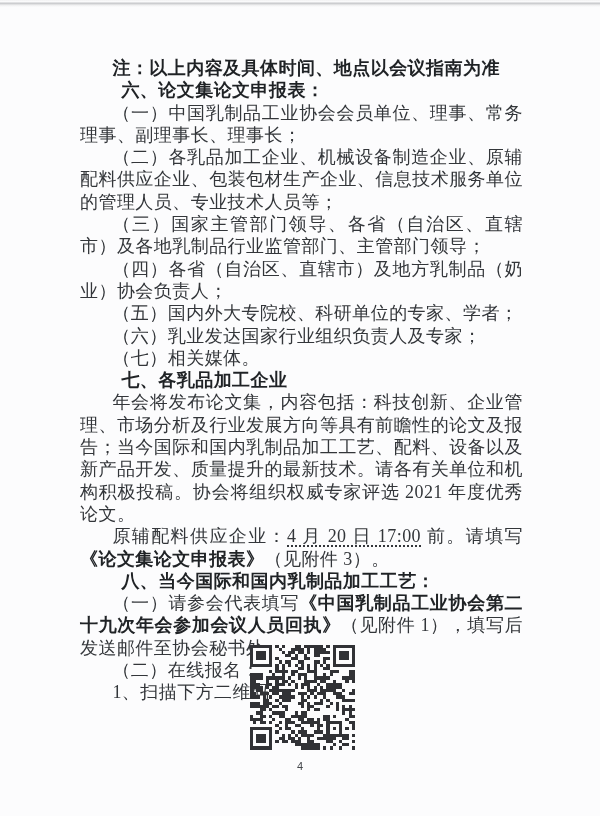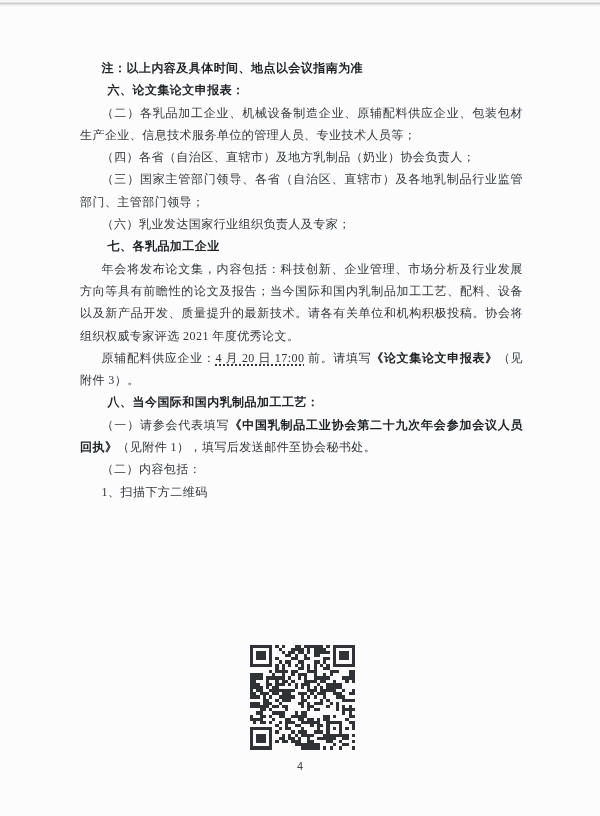--- a/index.html
+++ b/index.html
@@ -15,21 +15,21 @@
     overflow:hidden;
   }
   .scan-edge{
     position:absolute;top:0;left:0;right:0;height:7px;
     background:linear-gradient(to bottom,
       #f2f2f3 0px,#fdfdfe 2px,#c4c5c8 3px,#d4d5d7 4px,#eeeeef 5px,#fcfcfd 7px);
   }
   .doc{
     position:absolute;
     left:80px;top:57px;width:443px;
-    font-size:12px;line-height:22.3px;letter-spacing:0.45px;
+    font-size:18px;line-height:22.3px;letter-spacing:0.45px;
     color:#33363a;
     text-align:justify;
   }
   .doc p{margin:0;text-indent:1.8em;}
   .doc p.h{font-weight:bold;color:#1f2225;text-indent:2.3em;}
   .doc p.h0{font-weight:bold;color:#1f2225;text-indent:1.8em;}
   .doc span.b{font-weight:bold;color:#202326;}
   .doc span.u{
     text-decoration-line:underline;
     text-decoration-style:dotted;
@@ -51,30 +51,33 @@
   }
 </style>
 </head>
 <body>
 
 <div class="page">
   <div class="scan-edge"></div>
   <div class="doc">
       <p class="h0"><span>注：以上内容及具体时间、地点以会议指南为准</span></p>
       <p class="h"><span>六、论文集论文申报表：</span></p>
+      <p><span>（一）中国乳制品工业协会会员单位、理事、常务理事、副理事长、理事长；</span></p>
       <p><span>（二）各乳品加工企业、机械设备制造企业、原辅配料供应企业、包装包材生产企业、信息技术服务单位的管理人员、专业技术人员等；</span></p>
+      <p><span>（三）国家主管部门领导、各省（自治区、直辖市）及各地乳制品行业监管部门、主管部门领导；</span></p>
       <p><span>（四）各省（自治区、直辖市）及地方乳制品（奶业）协会负责人；</span></p>
-      <p><span>（三）国家主管部门领导、各省（自治区、直辖市）及各地乳制品行业监管部门、主管部门领导；</span></p>
+      <p><span>（五）国内外大专院校、科研单位的专家、学者；</span></p>
       <p><span>（六）乳业发达国家行业组织负责人及专家；</span></p>
+      <p><span>（七）相关媒体。</span></p>
       <p class="h"><span>七、各乳品加工企业</span></p>
       <p><span>年会将发布论文集，内容包括：科技创新、企业管理、市场分析及行业发展方向等具有前瞻性的论文及报告；当今国际和国内乳制品加工工艺、配料、设备以及新产品开发、质量提升的最新技术。请各有关单位和机构积极投稿。协会将组织权威专家评选 2021 年度优秀论文。</span></p>
       <p><span>原辅配料供应企业：</span><span class="u">4 月 20 日 17:00</span><span> 前。请填写</span><span class="b">《论文集论文申报表》</span><span>（见附件 3）。</span></p>
       <p class="h"><span>八、当今国际和国内乳制品加工工艺：</span></p>
       <p><span>（一）请参会代表填写</span><span class="b">《中国乳制品工业协会第二十九次年会参加会议人员回执》</span><span>（见附件 1），填写后发送邮件至协会秘书处。</span></p>
-      <p><span>（二）内容包括：</span></p>
+      <p><span>（二）在线报名：</span></p>
       <p><span>1、扫描下方二维码</span></p>
     </div>
   <div class="qr">
       <svg viewBox="0 0 33 33" shape-rendering="crispEdges" fill="#313236" xmlns="http://www.w3.org/2000/svg">
         <rect x="8" y="0" width="1" height="1"></rect>
         <rect x="10" y="0" width="1" height="1"></rect>
         <rect x="14" y="0" width="1" height="1"></rect>
         <rect x="15" y="0" width="1" height="1"></rect>
         <rect x="17" y="0" width="1" height="1"></rect>
         <rect x="18" y="0" width="1" height="1"></rect>

